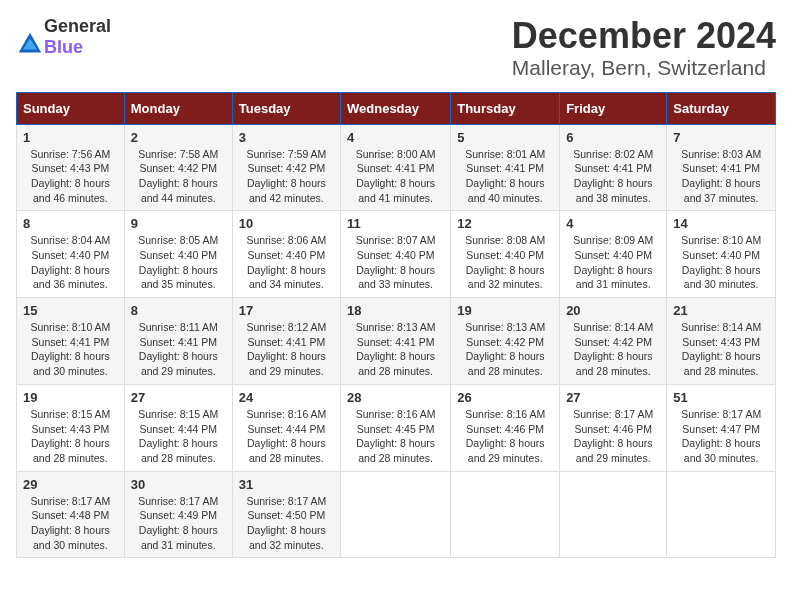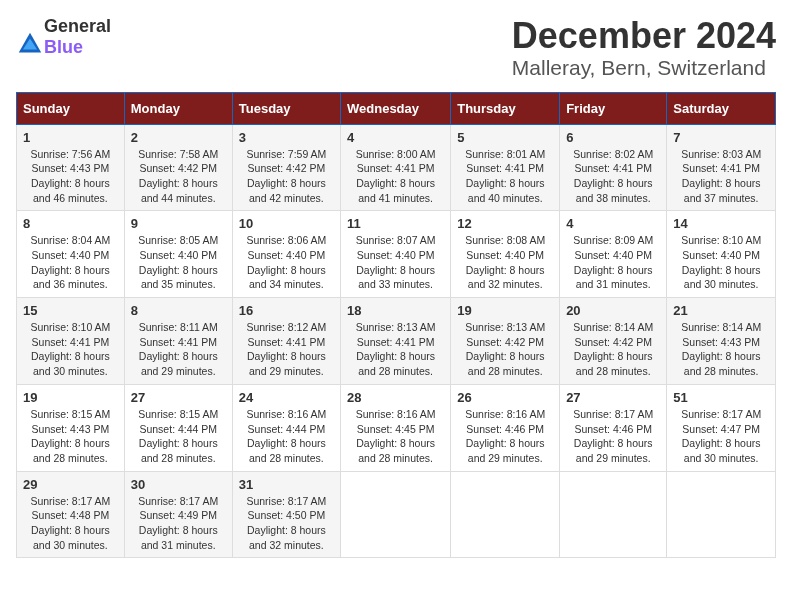--- a/index.html
+++ b/index.html
@@ -220,21 +220,21 @@
           Sunrise: 8:10 AM<br>Sunset: 4:41 PM<br>Daylight: 8 hours and 30 minutes.
         </div>
       </td>
         <td>
         <span class="day-number">8</span>
         <div class="day-info">
           Sunrise: 8:11 AM<br>Sunset: 4:41 PM<br>Daylight: 8 hours and 29 minutes.
         </div>
       </td>
         <td>
-        <span class="day-number">16</span>
+        <span class="day-number">17</span>
         <div class="day-info">
           Sunrise: 8:12 AM<br>Sunset: 4:41 PM<br>Daylight: 8 hours and 29 minutes.
         </div>
       </td>
         <td>
         <span class="day-number">18</span>
         <div class="day-info">
           Sunrise: 8:13 AM<br>Sunset: 4:41 PM<br>Daylight: 8 hours and 28 minutes.
         </div>
       </td>

